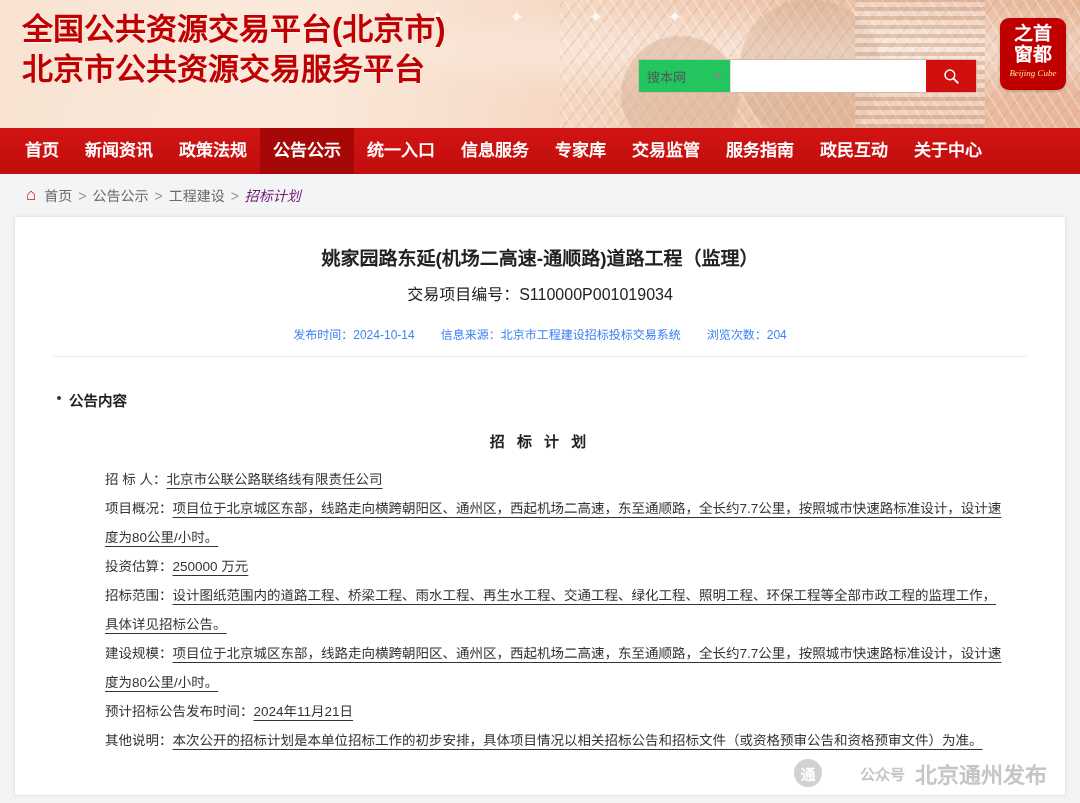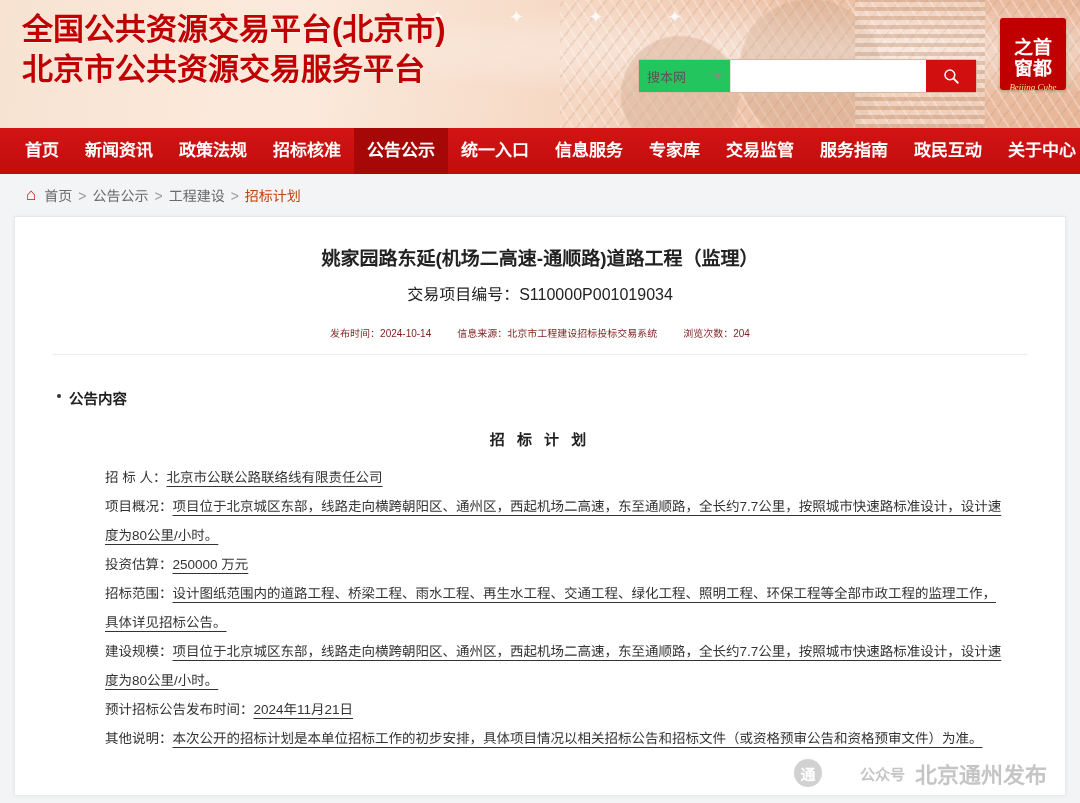--- a/index.html
+++ b/index.html
@@ -77,23 +77,23 @@
     display: flex; align-items: center; justify-content: center;
   }
   .search-btn svg { display: block; }
 
   
   .logo-badge {
     position: absolute; right: 14px; top: 18px;
     width: 66px; height: 72px;
     background: #c00000;
     color: #ffd86b;
-    border-radius: 3px;
+    border-radius: 9px;
     text-align: center;
-    padding-top: 20px;
+    padding-top: 6px;
     box-shadow: 0 1px 3px rgba(0,0,0,.25);
   }
   .logo-badge .cn { font-size: 19px; font-weight: bold; line-height: 1.08; color:#ffffff; }
   .logo-badge .en { font-size: 9px; margin-top: 3px; color:#ffe08a; font-family:"Liberation Serif", serif; font-style: italic; }
 
   
   .nav {
     width: 1080px; height: 46px;
     background: linear-gradient(180deg, #d21414 0%, #c10d0d 100%);
     display: flex; align-items: center;
@@ -108,21 +108,21 @@
 
   
   .crumb-bar {
     height: 42px; display: flex; align-items: center;
     padding-left: 26px; font-size: 14px; color: #6b6b6b;
     background: #f3f4f6;
   }
   .home-icon { color: #d10f0f; font-size: 17px; margin-right: 8px; }
   .crumb-link { color: #6b6b6b; cursor: pointer; }
   .crumb-sep { margin: 0 6px; color: #9a9a9a; }
-  .crumb-cur { color: #c2410c; }
+  .crumb-cur { color: #701a75; font-style: italic; }
 
   
   .card {
     position: relative;
     margin: 0 14px; width: 1052px; min-height: 580px;
     background: #fff;
     border: 1px solid #e8e8e8;
     box-shadow: 0 0 4px rgba(0,0,0,.05);
     padding: 28px 38px 20px 38px;
   }
@@ -130,21 +130,21 @@
     text-align: center; font-size: 19px; font-weight: bold; color: #222;
     line-height: 1.5;
   }
   .doc-subtitle {
     text-align: center; font-size: 16px; font-weight: normal; color: #222;
     margin-top: 7px;
   }
   .meta {
     margin-top: 20px; padding-bottom: 14px;
     display: flex; justify-content: center; gap: 26px;
-    font-size: 10px; color: #7f1d1d;
+    font-size: 12px; color: #3b82f6;
     border-bottom: 1px solid #ededed;
   }
   .meta span b { font-weight: normal; }
 
   .section-head {
     margin-top: 32px; font-size: 14.5px; font-weight: bold; color: #222;
     padding-left: 16px; position: relative;
   }
   .section-head::before {
     content: ""; position: absolute; left: 4px; top: 7px;
@@ -204,21 +204,20 @@
     <div class="cn">之首</div>
     <div class="cn">窗都</div>
     <div class="en">Beijing Cube</div>
   </div>
 </div>
 
 <div class="nav" id="nav">
     <div class="nav-item">首页</div>
     <div class="nav-item">新闻资讯</div>
     <div class="nav-item">政策法规</div>
-    <div class="nav-item">招标核准</div>
     <div class="nav-item active">公告公示</div>
     <div class="nav-item">统一入口</div>
     <div class="nav-item">信息服务</div>
     <div class="nav-item">专家库</div>
     <div class="nav-item">交易监管</div>
     <div class="nav-item">服务指南</div>
     <div class="nav-item">政民互动</div>
     <div class="nav-item">关于中心</div>
   </div>
 

